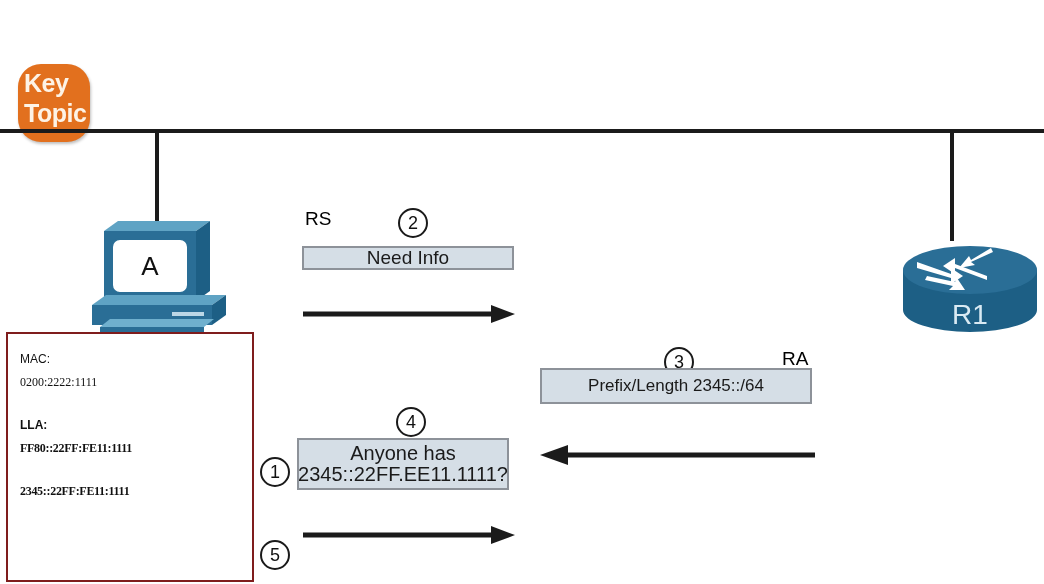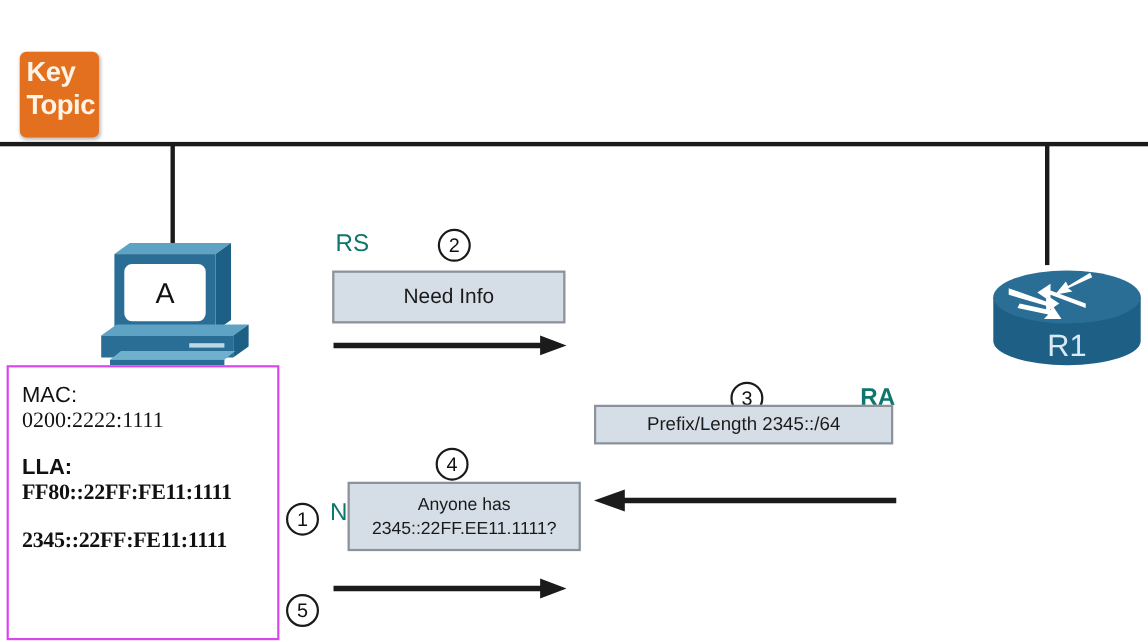--- a/index.html
+++ b/index.html
@@ -31,25 +31,25 @@
     text-decoration-color: #0000dd;
     text-decoration-thickness: 4px;
     white-space: nowrap;
     overflow: hidden;
   }
 
   
   .key-topic {
     position: absolute;
     left: 18px;
-    top: 47px;
+    top: 64px;
     width: 72px;
     height: 78px;
     background: #e2701e;
-    border-radius: 6px;
+    border-radius: 23px;
     box-shadow: 1px 2px 3px rgba(0,0,0,0.25);
     color: #fdf3e6;
     font-weight: bold;
     font-size: 25px;
     line-height: 30px;
     letter-spacing: -0.5px;
     padding: 4px 0 0 6px;
     box-sizing: border-box;
   }
   .key-topic span { display: block; }
@@ -92,25 +92,25 @@
   }
   .router svg { display: block; }
 
   
   .host-box {
     position: absolute;
     left: 6px;
     top: 332px;
     width: 248px;
     height: 250px;
-    border: 2px solid #d946ef;
+    border: 2px solid #7f1d1d;
     background: #ffffff;
     box-sizing: border-box;
     padding: 14px 0 0 12px;
-    font-size: 20px;
+    font-size: 12px;
     color: #111111;
     line-height: 23px;
   }
   .host-box .grp { margin-bottom: 20px; }
   .host-box .lbl-reg { font-weight: normal; }
   .host-box .lbl-bold { font-weight: bold; }
   .host-box .val-reg { font-weight: normal; font-family: Liberation Serif, serif; }
   .host-box .val-bold { font-weight: bold; letter-spacing: -0.3px; font-family: Liberation Serif, serif; }
 
   
@@ -120,35 +120,35 @@
     border: 2px solid #8d9299;
     box-sizing: border-box;
     text-align: center;
     color: #1a1a1a;
     font-size: 19px;
     display: flex;
     align-items: center;
     justify-content: center;
     flex-direction: column;
   }
-  .msg-rs      { left: 302px; top: 246px; width: 212px; height: 48px; }
+  .msg-rs      { left: 302px; top: 246px; width: 212px; height: 24px; }
   .msg-ra      { left: 540px; top: 368px; width: 272px; height: 36px;
                  font-size: 17px; }
-  .msg-nsdad   { left: 297px; top: 438px; width: 212px; height: 63px;
-                 font-size: 16px; line-height: 21px; margin-left: 19px; }
+  .msg-nsdad   { left: 297px; top: 438px; width: 212px; height: 52px;
+                 font-size: 20px; line-height: 21px; }
 
   
   .flow-label {
     position: absolute;
-    font-size: 22px;
-    color: #0f766e;
+    font-size: 19px;
+    color: #000000;
     white-space: nowrap;
   }
   .lbl-rs     { left: 305px; top: 208px; }
-  .lbl-ra     { left: 782px; top: 348px; font-weight: bold; }
+  .lbl-ra     { left: 782px; top: 348px; font-weight: normal; }
   .lbl-nsdad  { left: 300px; top: 405px; margin-top: 48px; }
 
   
   .step {
     position: absolute;
     width: 30px;
     height: 30px;
     border: 2px solid #1a1a1a;
     border-radius: 50%;
     box-sizing: border-box;

